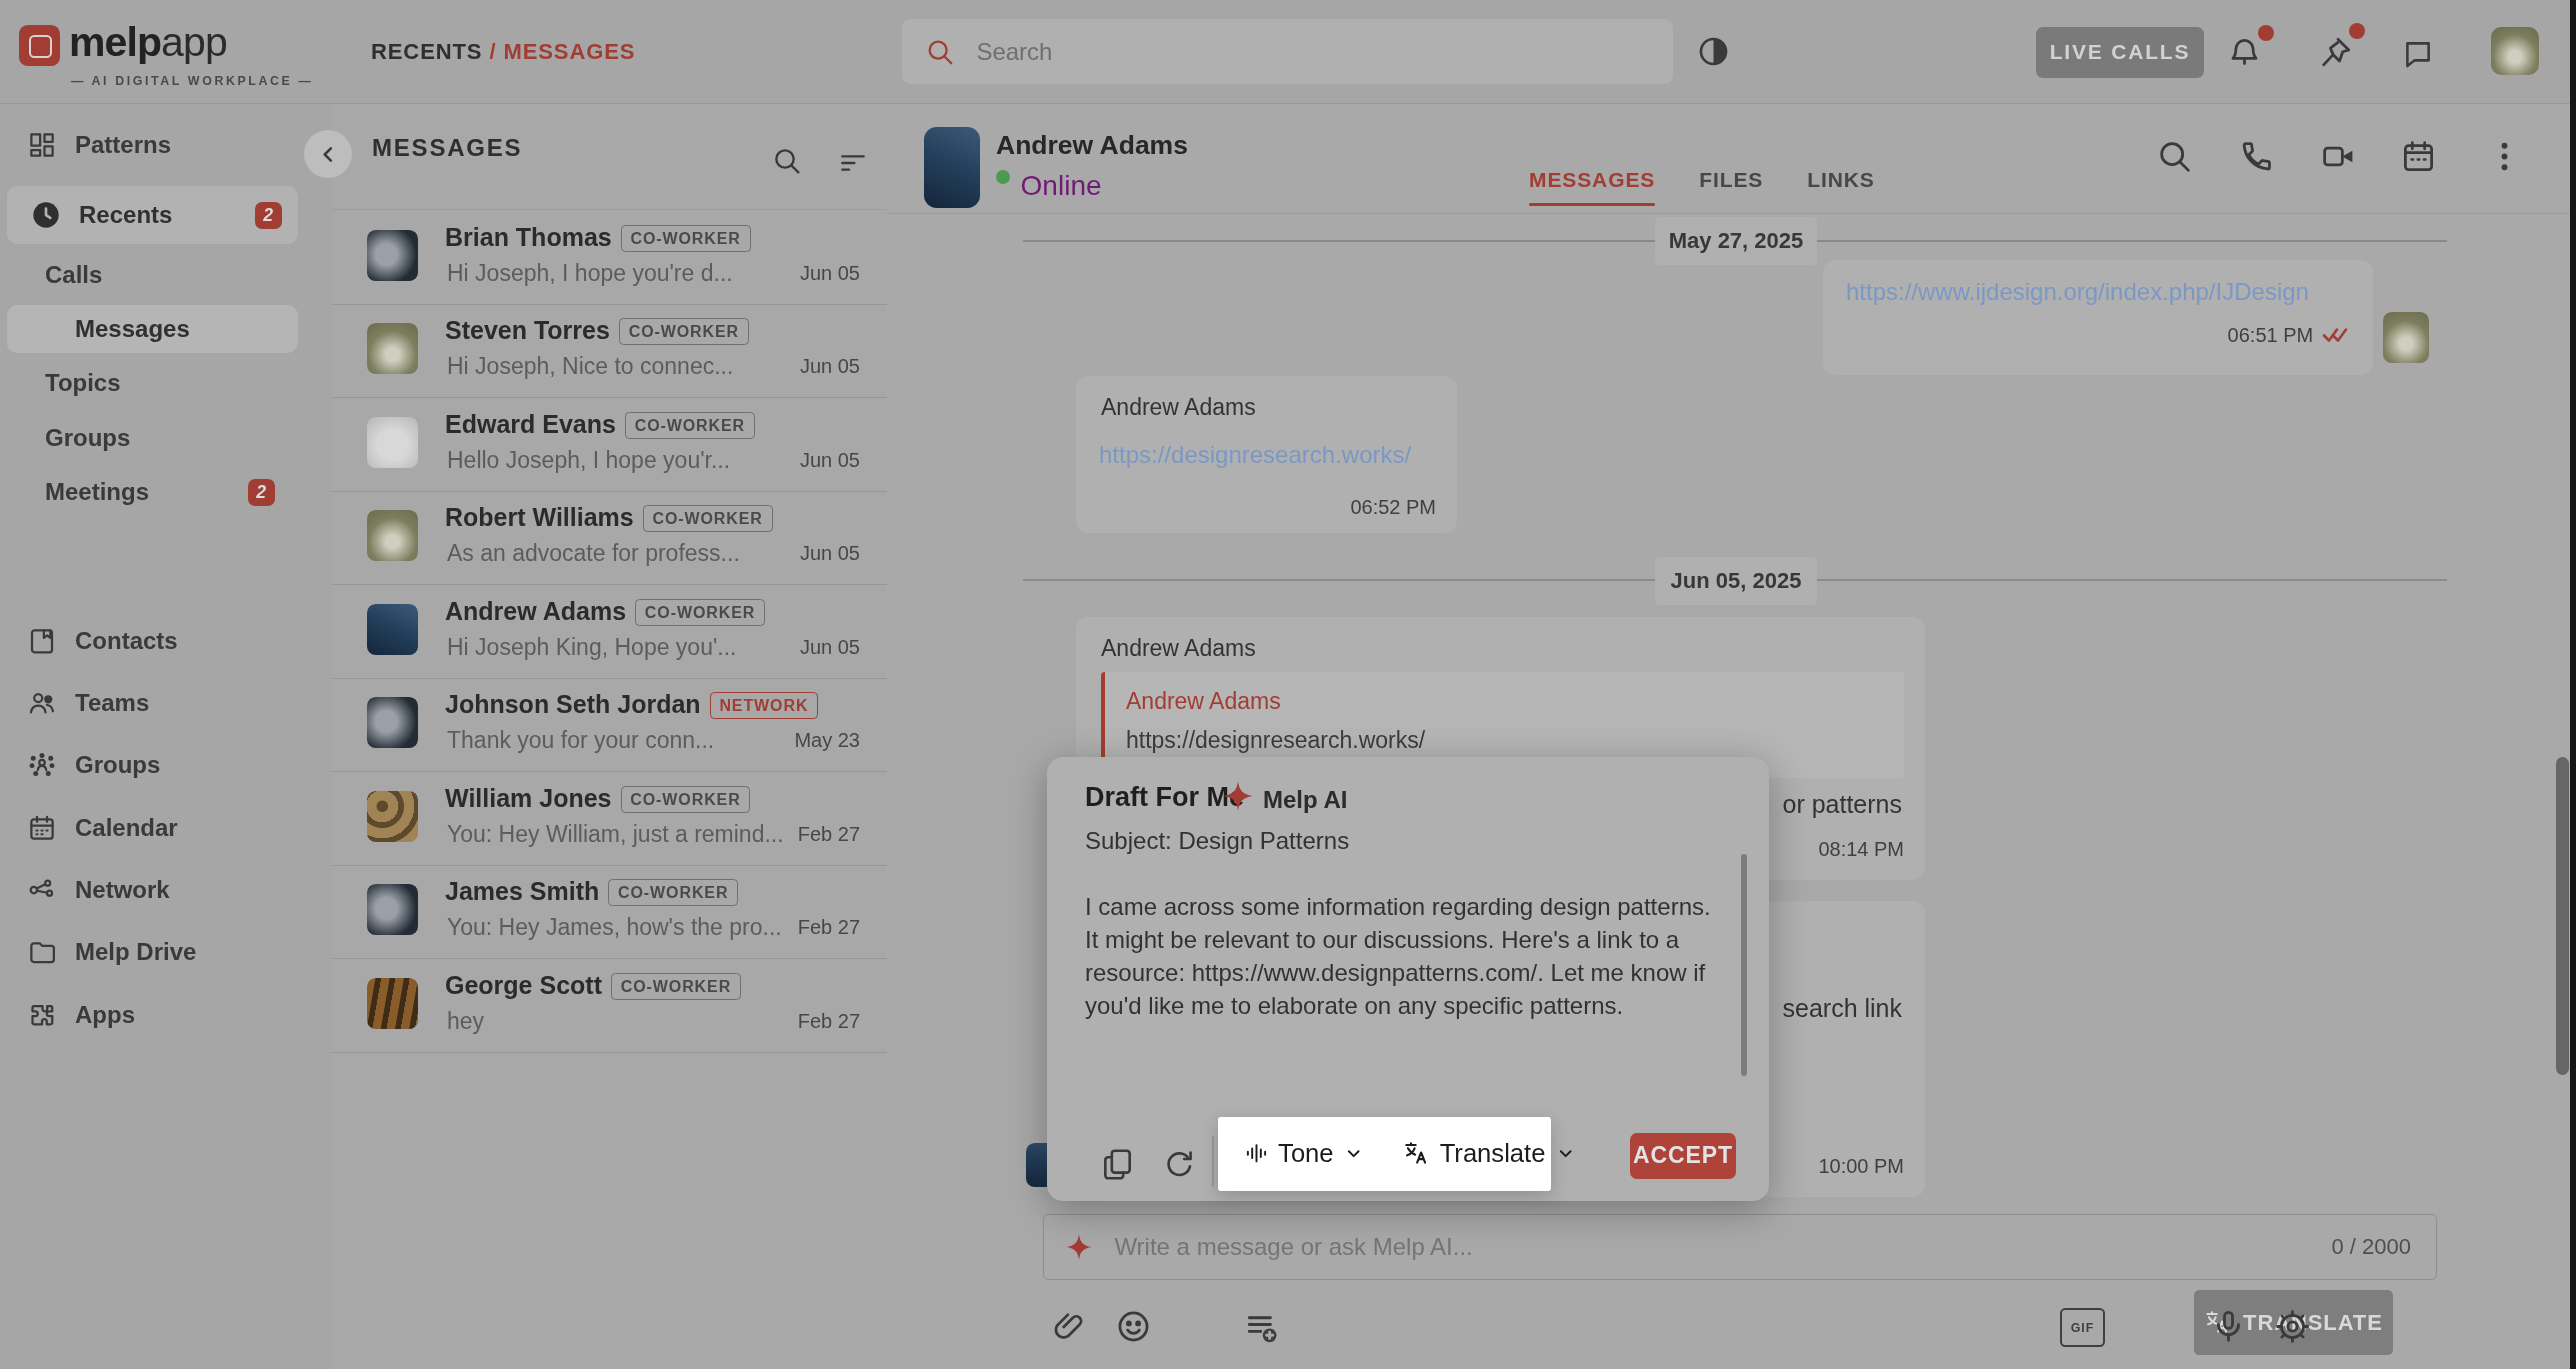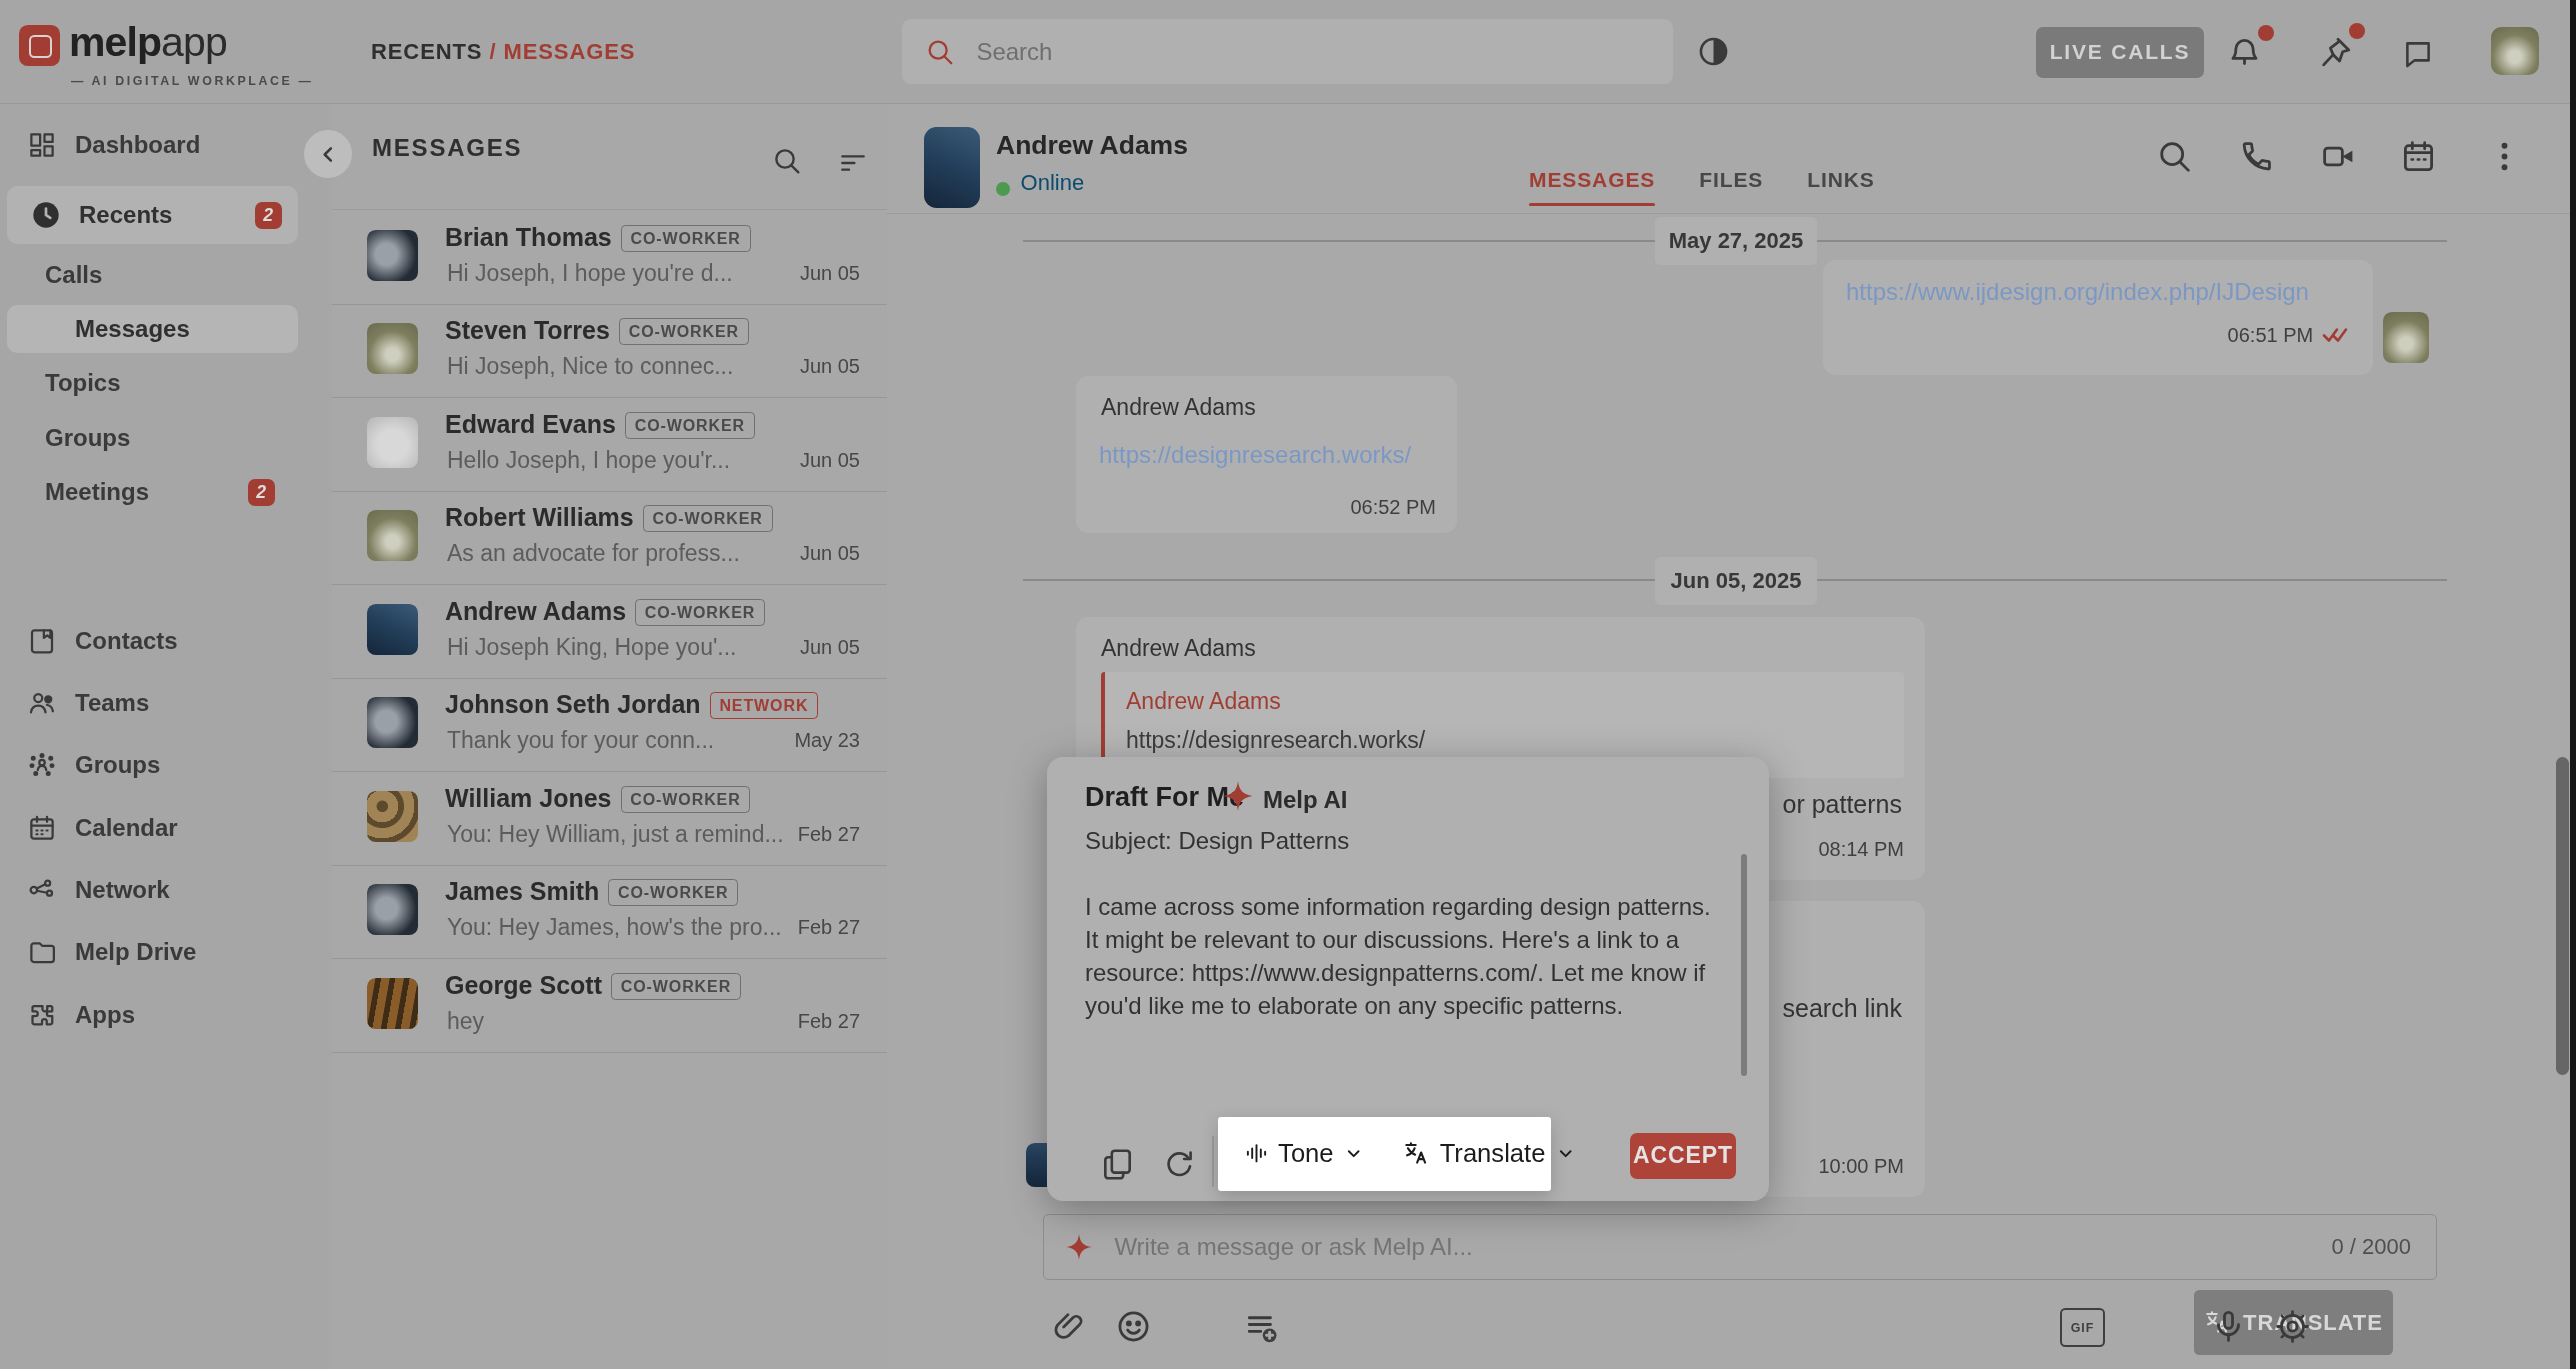--- a/index.html
+++ b/index.html
@@ -55,21 +55,21 @@
   .av-fox{background:radial-gradient(circle at 50% 55%,#d8d8d8 0 40%,#b5b5b5 100%);}
   .av-shark{background:linear-gradient(205deg,#3c5a78 0%,#24405c 45%,#14263a 100%);}
   .av-leopard{background:repeating-radial-gradient(circle at 30% 30%,#5d4a2c 0 5.3px,#a08455 6.2px 16px);}
   .av-tiger{background:repeating-linear-gradient(100deg,#8a5c2a 0 8px,#3e2c16 8.8px 14px);}
 
   
   .chat{position:absolute;left:887px;top:103px;width:1689px;height:1266px;background:#a9a9a9;}
   .chat-head{position:absolute;left:0;top:0;width:1689px;height:110px;border-bottom:0.9px solid #9c9c9c;}
   .ch-avatar{position:absolute;left:37px;top:24px;width:56px;height:81px;border-radius:12.4px;}
   .ch-name{position:absolute;left:109px;top:26.5px;font-size:26.5px;font-weight:700;color:#272727;}
-  .ch-status{position:absolute;left:109px;top:67px;display:flex;align-items:flex-end;font-size:22px;color:#0c4a6e;}
+  .ch-status{position:absolute;left:109px;top:67px;display:flex;align-items:flex-start;font-size:28px;color:#701a75;}
   .ch-status i{width:14px;height:14px;border-radius:50%;background:#4c9a4f;margin-right:10.6px;}
   .tabs{position:absolute;left:642px;top:65px;display:flex;gap:44px;font-size:21px;font-weight:600;letter-spacing:0.9px;color:#474747;}
   .tab{position:relative;padding-bottom:14px;}
   .tab.active{color:#a23d33;}
   .tab.active::after{content:"";position:absolute;left:0;right:0;bottom:0;height:3.5px;border-radius:1.8px;background:#a23d33;}
   .chh-ic{position:absolute;top:35px;}
 
   
   .daterow{position:absolute;left:136px;width:1424px;height:1.8px;background:rgba(0,0,0,.18);}
   .datechip{position:absolute;width:162px;height:48px;border-radius:5.3px;background:#b0b0b0;display:flex;align-items:center;justify-content:center;font-size:22px;font-weight:600;color:#383838;}
@@ -167,21 +167,21 @@
   </div>
 
   <div class="sidebar">
     <div class="side-item" style="top:14px">
       <svg class="ic sicon" width="30" height="30" viewBox="0 0 24 24">
           <rect x="3.5" y="3.5" width="7" height="9"></rect>
           <rect x="14" y="3.5" width="6.5" height="6"></rect>
           <rect x="3.5" y="16" width="7" height="4.5"></rect>
           <rect x="14" y="13" width="6.5" height="7.5"></rect>
         </svg>
-      <span>Dashboard</span>
+      <span>Patterns</span>
     </div>
 
     <div class="side-pill" style="top:83px;height:58px">
       <svg class="sicon" width="32" height="32" viewBox="0 0 24 24" style="margin-left:23px;margin-right:17px">
           <circle cx="12" cy="12" r="9.5" fill="#2f2f2f"></circle>
           <path d="M12 7.2V12l3.2 2.2" stroke="#b2b2b2" stroke-width="2" fill="none" stroke-linecap="round"></path>
         </svg>
       <span>Recents</span>
       <i class="nbadge" style="top:16px">2</i>
     </div>

